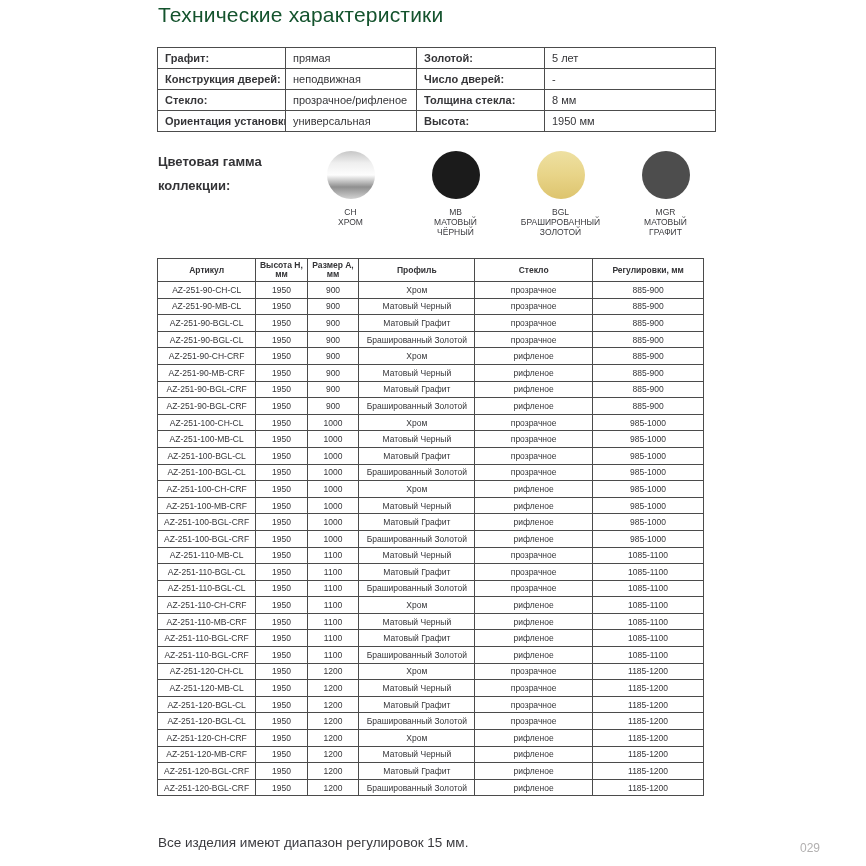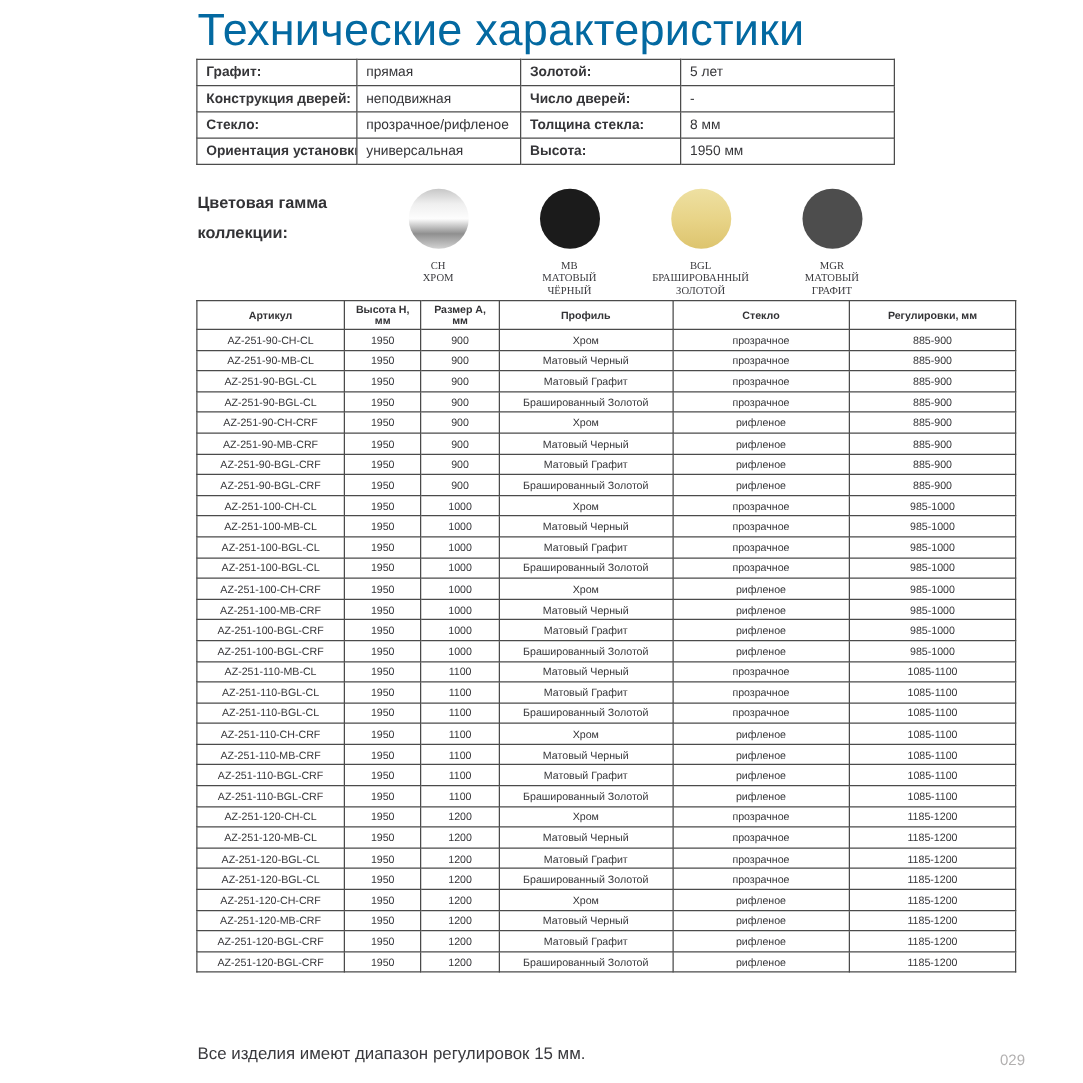--- a/index.html
+++ b/index.html
@@ -2,56 +2,56 @@
 <html><head>
 <meta charset="utf-8">
 <style>
   html,body{margin:0;padding:0;background:#ffffff;}
   .page{
     position:relative;width:866px;height:866px;background:#ffffff;overflow:hidden;
     font-family:"Liberation Sans", sans-serif;color:#3a3a3e;
   }
   
   .title{
-    position:absolute;left:158px;top:3px;font-size:36px;font-weight:500;
-    letter-spacing:.2px;color:#0369a1;
+    position:absolute;left:158px;top:3px;font-size:21px;font-weight:500;
+    letter-spacing:.2px;color:#14532d;
   }
   
   .spec-table{
     position:absolute;left:157px;top:47px;width:558px;border-collapse:collapse;
     table-layout:fixed;
   }
   .spec-table td{
     border:1px solid #4c4c4c;height:20px;font-size:11px;padding:0 0 0 7px;
     vertical-align:middle;color:#353538;white-space:nowrap;overflow:hidden;
   }
   .spec-table td.lbl{font-weight:700;}
   
   .gamma-heading{
     position:absolute;left:158px;top:150px;width:170px;font-size:13px;
     font-weight:700;line-height:24px;color:#333336;
   }
   .swatches{
-    position:absolute;left:298px;top:151px;width:420px;display:flex;font-family:Liberation Serif, serif;
+    position:absolute;left:298px;top:151px;width:420px;display:flex;
   }
   .swatch{
     width:105px;display:flex;flex-direction:column;align-items:center;
   }
   .swatch-circle{
     width:48px;height:48px;border-radius:50%;
   }
   .swatch-code{
     margin-top:8px;font-size:8.5px;color:#3a3a3e;line-height:10px;text-align:center;
   }
   .swatch-name{
     font-size:8.5px;color:#3a3a3e;line-height:10px;text-align:center;white-space:pre-line;
   }
   
   .products-table{
-    position:absolute;left:157px;top:240px;width:656px;border-collapse:collapse;
+    position:absolute;left:157px;top:258px;width:547px;border-collapse:collapse;
     table-layout:fixed;
   }
   .products-table th{
     border:1px solid #4b4b4b;font-size:8.5px;font-weight:700;color:#333336;
     height:20px;line-height:9px;text-align:center;vertical-align:middle;
     white-space:pre-line;padding:1px 0;
   }
   .products-table td{
     border:1px solid #4b4b4b;font-size:8.5px;color:#353538;height:15.6px;
     text-align:center;vertical-align:middle;padding:0;white-space:nowrap;overflow:hidden;

